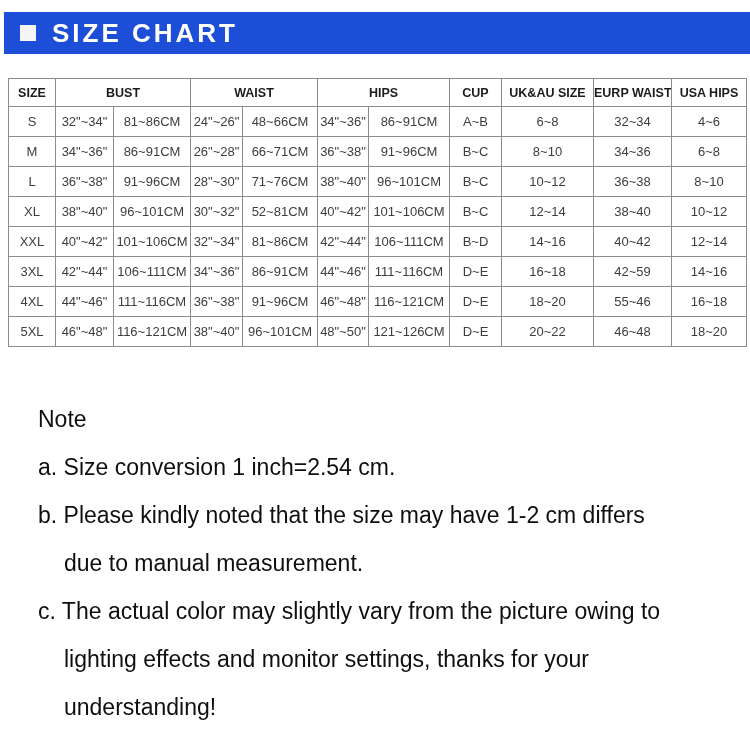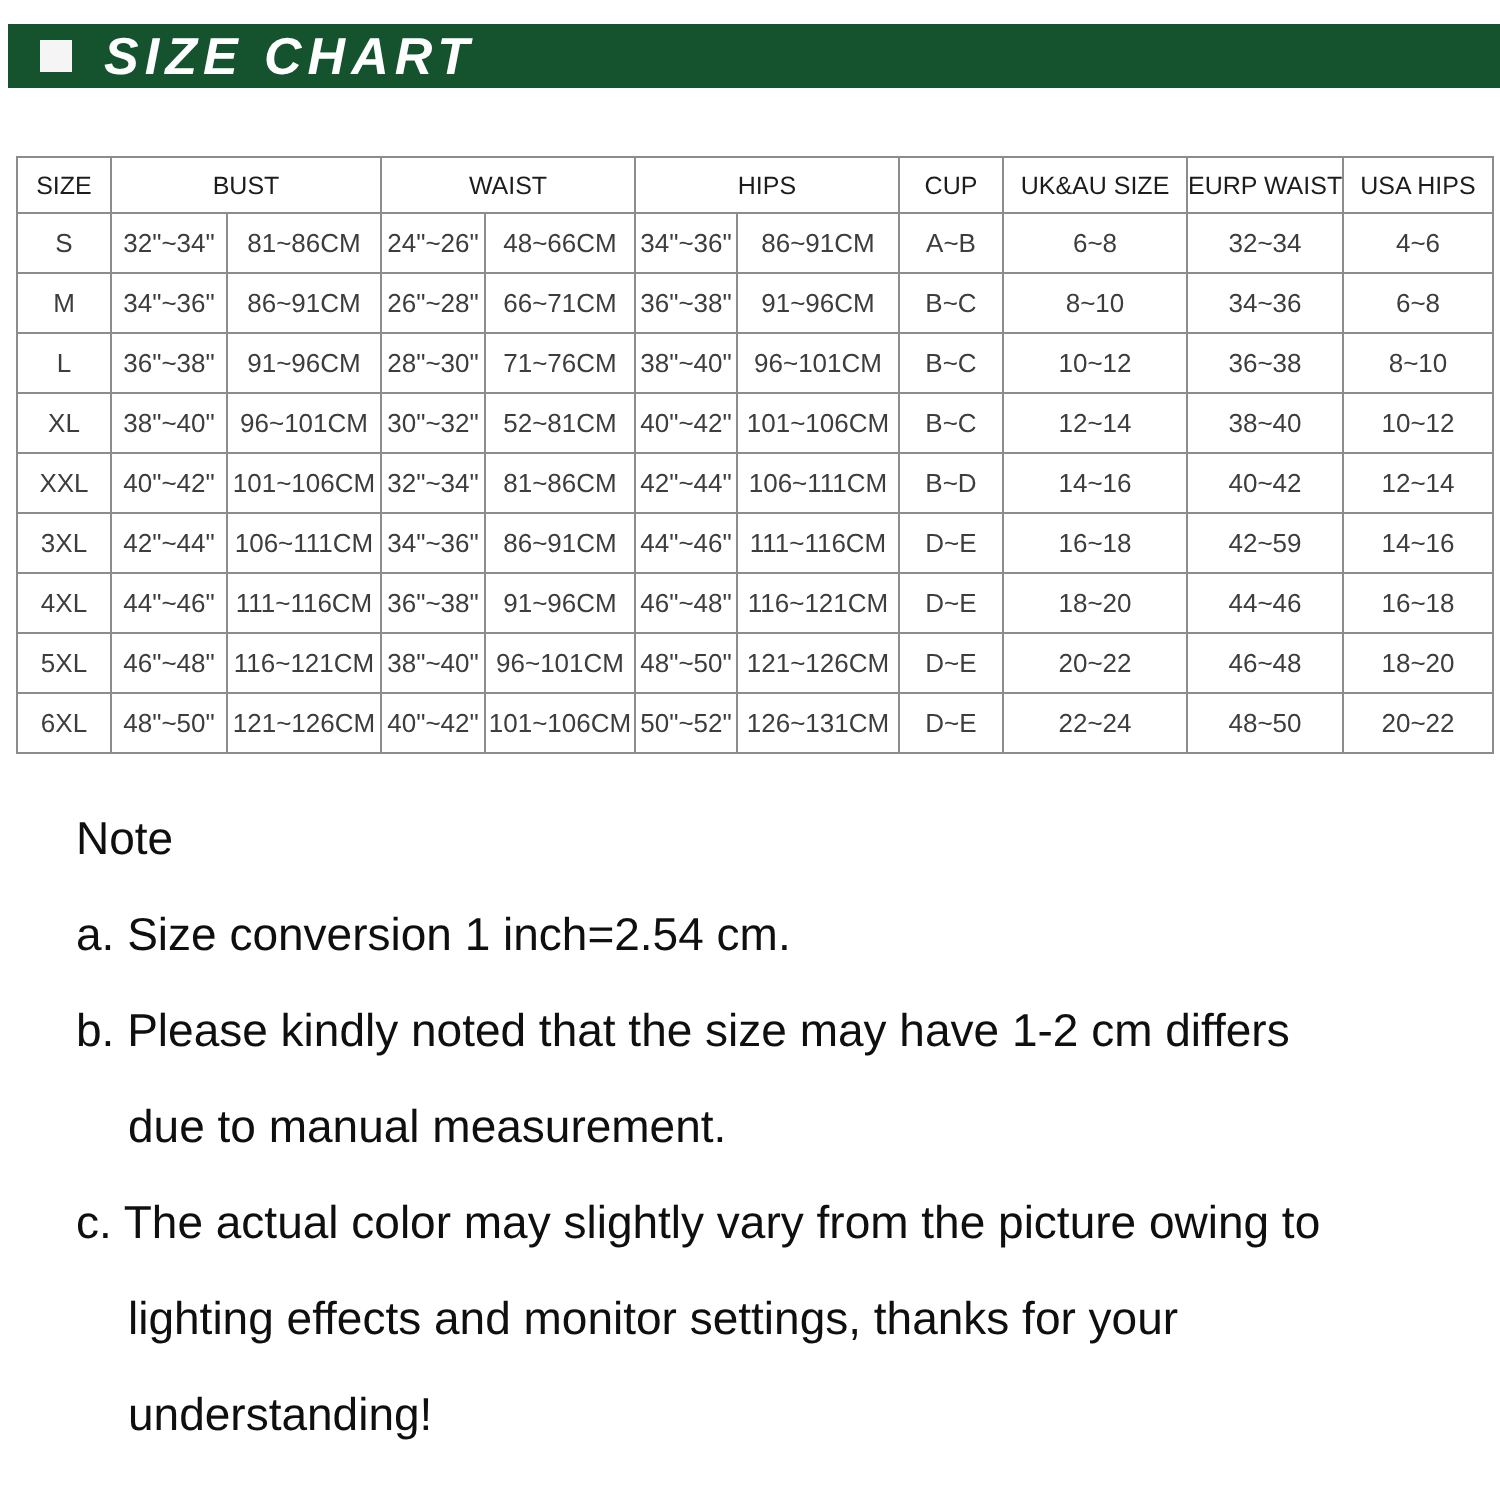--- a/index.html
+++ b/index.html
@@ -13,25 +13,24 @@
     width: 750px;
     height: 750px;
     background: #ffffff;
     overflow: hidden;
   }
   .title-bar {
     position: absolute;
     top: 12px;
     left: 4px;
     right: 0;
-    height: 32px;
-    background: #14532d;
+    height: 42px;
+    background: #1d4ed8;
     display: flex;
     align-items: center;
-    font-style: italic;
   }
   .title-square {
     display: inline-block;
     width: 16px;
     height: 16px;
     background: #f5f5f5;
     margin-left: 16px;
     margin-right: 16px;
   }
   .title-text {
@@ -53,21 +52,21 @@
     border: 1px solid #8c8c8c;
     text-align: center;
     vertical-align: middle;
     padding: 0;
     overflow: hidden;
     white-space: nowrap;
   }
   table.size-chart th {
     height: 27px;
     font-size: 12.5px;
-    font-weight: normal;
+    font-weight: bold;
     color: #1c1c1c;
   }
   table.size-chart td {
     height: 29px;
     font-size: 13px;
     color: #3d3d3d;
   }
   .notes {
     position: absolute;
     top: 395px;
@@ -206,48 +205,35 @@
         <tr>
           <td>4XL</td>
           <td>44"~46"</td>
           <td>111~116CM</td>
           <td>36"~38"</td>
           <td>91~96CM</td>
           <td>46"~48"</td>
           <td>116~121CM</td>
           <td>D~E</td>
           <td>18~20</td>
-          <td>44~46</td>
+          <td>55~46</td>
           <td>16~18</td>
         </tr>
         <tr>
           <td>5XL</td>
           <td>46"~48"</td>
           <td>116~121CM</td>
           <td>38"~40"</td>
           <td>96~101CM</td>
           <td>48"~50"</td>
           <td>121~126CM</td>
           <td>D~E</td>
           <td>20~22</td>
           <td>46~48</td>
           <td>18~20</td>
-        </tr>
-        <tr>
-          <td>6XL</td>
-          <td>48"~50"</td>
-          <td>121~126CM</td>
-          <td>40"~42"</td>
-          <td>101~106CM</td>
-          <td>50"~52"</td>
-          <td>126~131CM</td>
-          <td>D~E</td>
-          <td>22~24</td>
-          <td>48~50</td>
-          <td>20~22</td>
         </tr>
       </tbody>
   </table>
 
   <div class="notes">
     <div class="note-heading">Note</div>
     <div id="note-items">
         <div>
           <div class="note-line">a. Size conversion 1 inch=2.54 cm.</div>
         </div>

